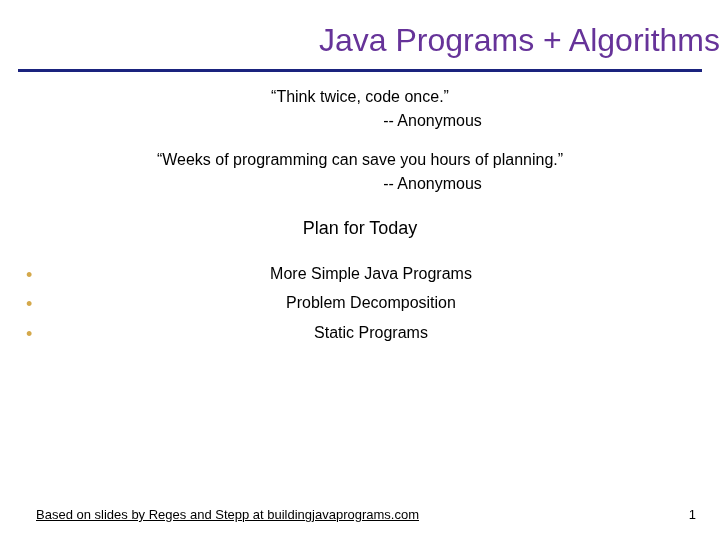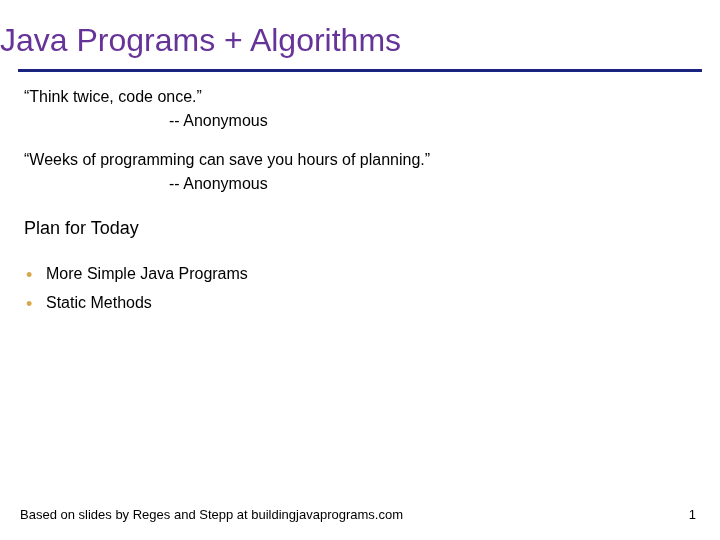--- a/index.html
+++ b/index.html
@@ -8,34 +8,35 @@
       height: 540px;
       background: #fff;
       font-family: Verdana, Geneva, sans-serif;
       position: relative;
       overflow: hidden;
     }
     .title {
       color: #663399;
       font-size: 32px;
       font-weight: normal;
-      text-align: left;
+      text-align: right;
       padding-top: 22px;
       padding-bottom: 10px;
     }
     .rule {
       height: 3px;
       background: #1a237e;
       margin: 0 18px 14px 18px;
     }
     .content {
       padding: 0 24px;
       font-size: 16px;
       color: #000;
       line-height: 1.35;
+      text-align: center;
     }
     .quote1 { margin-bottom: 2px; }
     .attr1 { padding-left: 145px; margin-bottom: 18px; }
     .quote2 { margin-bottom: 2px; }
     .attr2 { padding-left: 145px; margin-bottom: 22px; }
     .plan-heading {
       font-weight: normal;
       font-size: 18px;
       margin-bottom: 22px;
     }
@@ -50,23 +51,24 @@
       content: "•";
       position: absolute;
       left: 2px;
       top: 0;
       color: #d4a84b;
       font-size: 18px;
     }
     .footer {
       position: absolute;
       bottom: 18px;
-      left: 20px;
+      left: 36px;
       font-size: 13px;
       color: #000;
+      text-decoration: underline;
     }
     .pagenum {
       position: absolute;
       bottom: 18px;
       right: 24px;
       font-size: 13px;
       color: #000;
     }
   </style>
 </head>
@@ -76,18 +78,19 @@
 <div class="rule"></div>
 
 <div class="content">
   <div class="quote1">“Think twice, code once.”</div>
   <div class="attr1">-- Anonymous</div>
   <div class="quote2">“Weeks of programming can save you hours of planning.”</div>
   <div class="attr2">-- Anonymous</div>
   <div class="plan-heading">Plan for Today</div>
   <ul class="bullets">
     <li>More Simple Java Programs</li>
-    <li>Static Methods</li>
+    <li>Problem Decomposition</li>
+    <li>Static Programs</li>
   </ul>
 </div>
 
 <div class="footer">Based on slides by Reges and Stepp at buildingjavaprograms.com</div>
 <div class="pagenum">1</div>
 
 </body></html>

